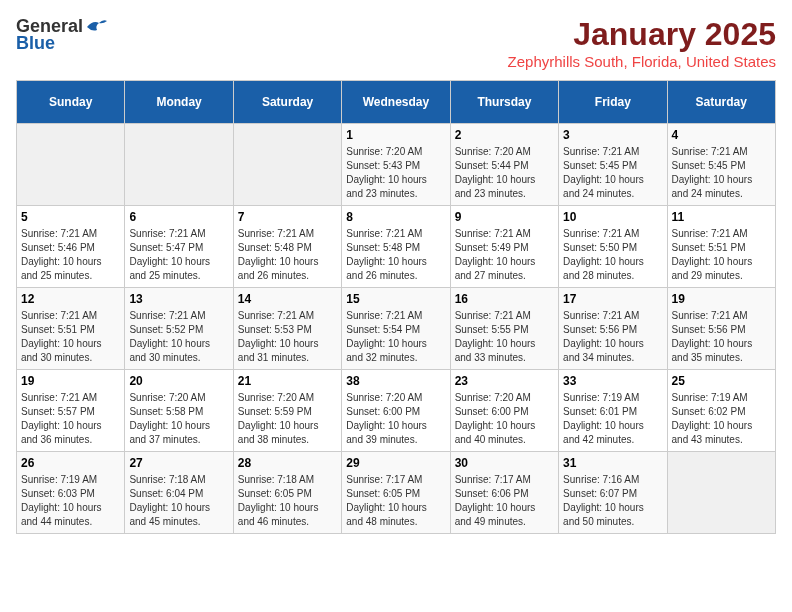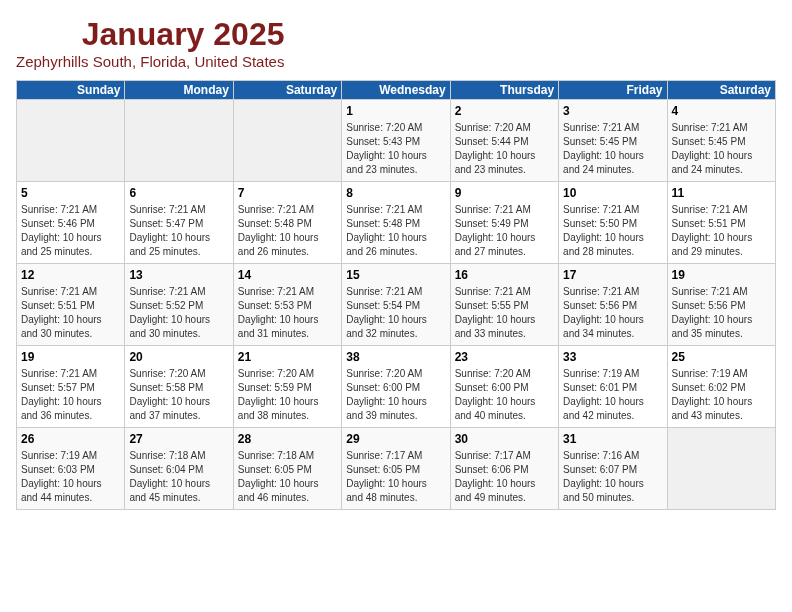--- a/index.html
+++ b/index.html
@@ -25,32 +25,32 @@
       text-align: right;
     }
     .title-block h1 {
       font-size: 32px;
       font-weight: bold;
       color: #7f1d1d;
     }
     .title-block h2 {
       font-size: 15px;
       font-weight: normal;
-      color: #7f1d1d;
+      color: #ef4444;
     }
     .calendar {
       width: 100%;
       border-collapse: collapse;
       font-size: 11px;
     }
     .calendar thead tr th {
       background-color: #1a5fa8;
       color: #fff;
-      padding: 2px 4px;
-      text-align: right;
+      padding: 14px 4px;
+      text-align: center;
       font-size: 12px;
       border: 1px solid #ccc;
     }
     .calendar tbody tr td {
       vertical-align: top;
       padding: 4px;
       border: 1px solid #ccc;
       width: calc(100% / 7);
       min-height: 80px;
       background: #fff;
@@ -73,20 +73,30 @@
       line-height: 1.4;
     }
     .empty-cell {
       background: #f0f0f0 !important;
     }
   </style>
 </head>
 <body>
 
 <div class="header">
+  <div class="logo">
+    <div style="display:flex;align-items:center;">
+      <span style="font-size:18px;font-weight:bold;color:#333;">General</span>
+      <svg width="22" height="18" viewBox="0 0 22 18" style="margin-left:2px;">
+        <path d="M2,9 Q8,2 14,5 Q10,8 12,12 Q7,14 2,9Z" fill="#1a5fa8"></path>
+        <path d="M14,5 Q18,1 22,3 Q18,6 14,5Z" fill="#1a5fa8"></path>
+      </svg>
+    </div>
+    <span style="font-size:18px;font-weight:bold;color:#1a5fa8;margin-top:-4px;">Blue</span>
+  </div>
   <div class="title-block">
     <h1>January 2025</h1>
     <h2>Zephyrhills South, Florida, United States</h2>
   </div>
 </div>
 
 <table class="calendar">
   <thead>
     <tr>
       <th>Sunday</th>

